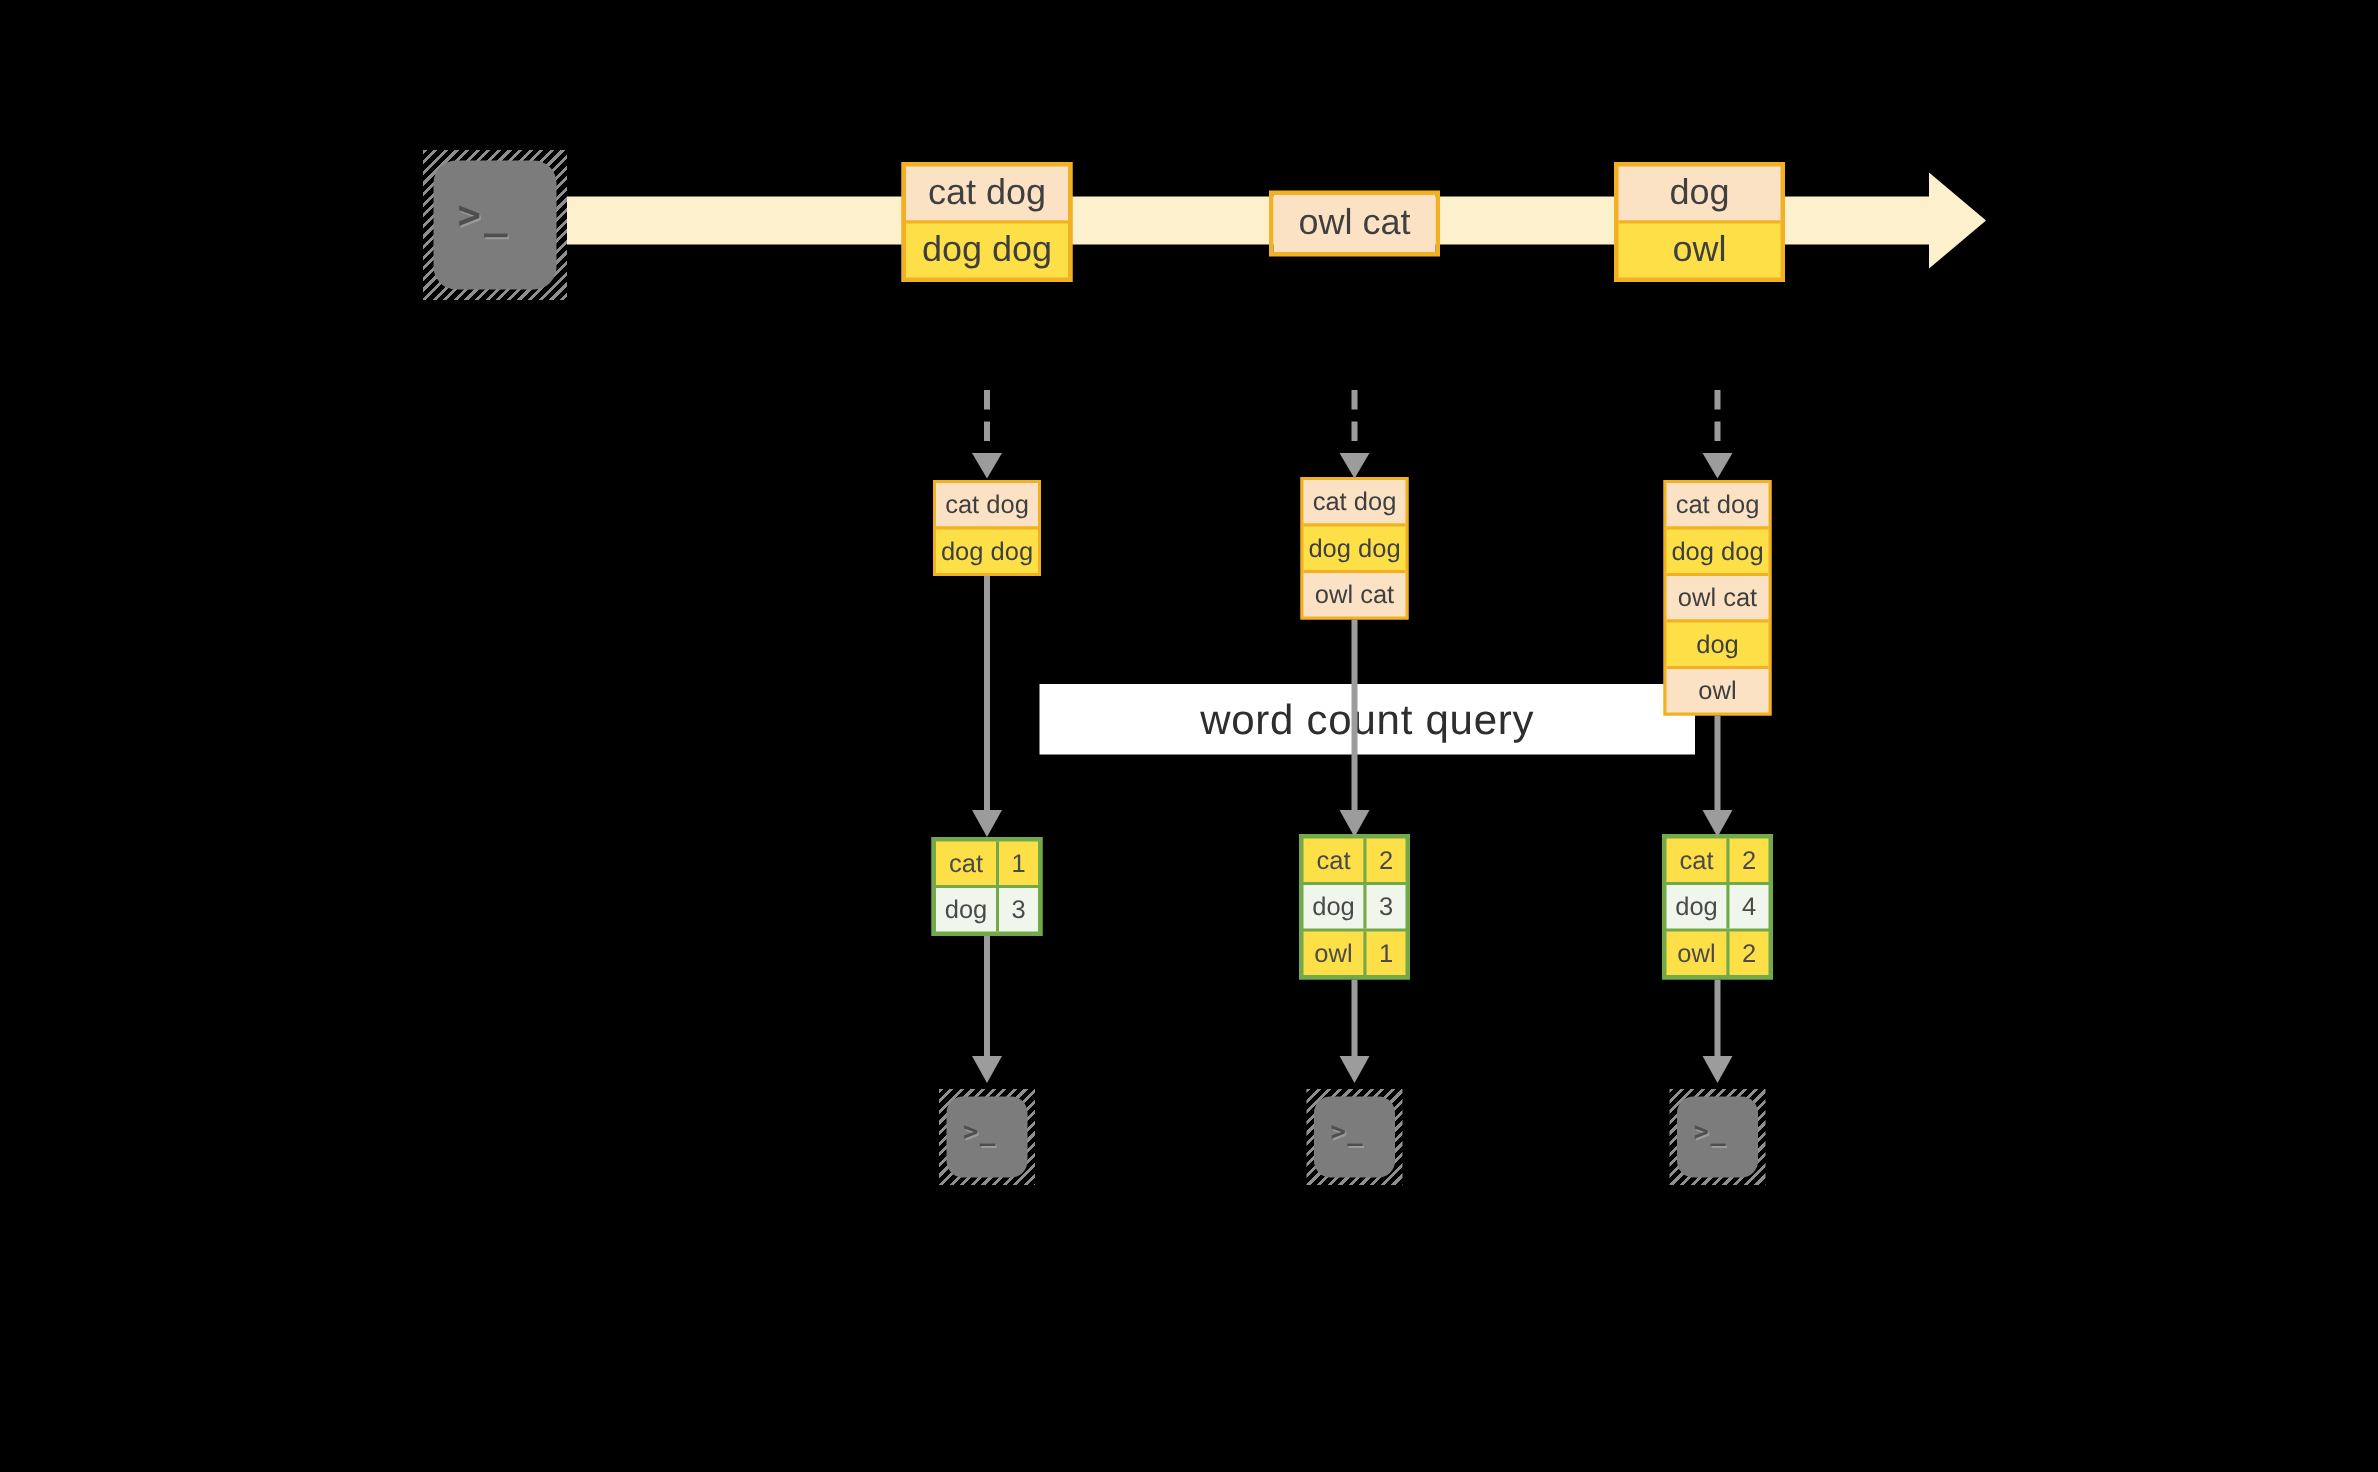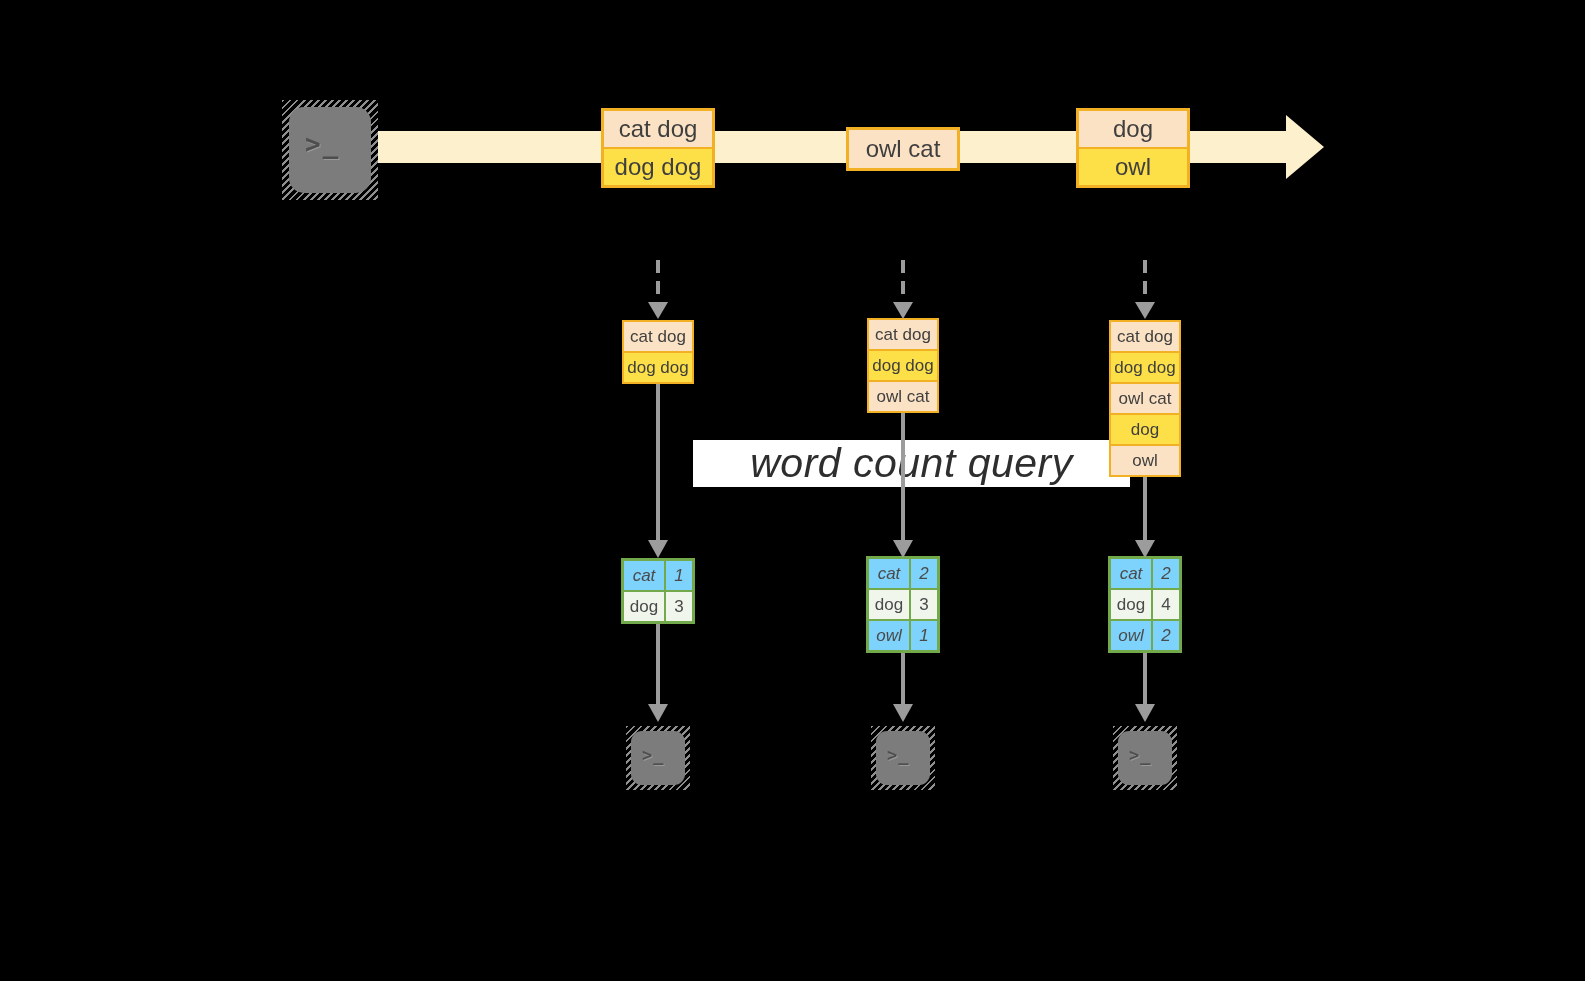--- a/index.html
+++ b/index.html
@@ -22,27 +22,27 @@
   .peach{background:#FBE2C4;}
   .cream{background:#fde047;}
 
   
   .gtable{position:absolute;border:3px solid #72A94A;box-sizing:border-box;z-index:2;background:#72A94A;}
   .grow{display:flex;}
   .grow + .grow{border-top:2px solid #72A94A;}
   .gcell{height:29px;display:flex;align-items:center;justify-content:center;color:#4A4A4A;font-size:17px;}
   .gword{flex:1;}
   .gnum{width:26px;border-left:2px solid #72A94A;}
-  .gdark .gcell{background:#7dd3fc;font-style:italic;}
+  .gdark .gcell{background:#fde047;}
   .glight .gcell{background:#F1F6EC;}
 
   
-  .banner{position:absolute;left:693px;top:440px;width:437px;height:47px;background:#FFFFFF;z-index:1;
+  .banner{position:absolute;left:693px;top:456px;width:437px;height:47px;background:#FFFFFF;z-index:1;
           display:flex;align-items:center;justify-content:center;
-          font-size:41px;font-weight:300;color:#2E2E2E;letter-spacing:0.5px;font-style:italic;}
+          font-size:28px;font-weight:300;color:#2E2E2E;letter-spacing:0.5px;}
 
   
   .arrow{position:absolute;z-index:3;}
 
   
   .term{position:absolute;background:repeating-linear-gradient(135deg,#8F8F8F 0 2px,rgba(0,0,0,0) 2px 5px);}
   .term-inner{position:absolute;background:#7C7C7C;display:flex;}
   .term-big .term-inner{inset:7px;border-radius:15px;}
   .term-small .term-inner{inset:5px;border-radius:11px;}
   .prompt{color:#4E4E4E;font-weight:700;text-shadow:1px 1px 0 rgba(175,175,175,.6);

